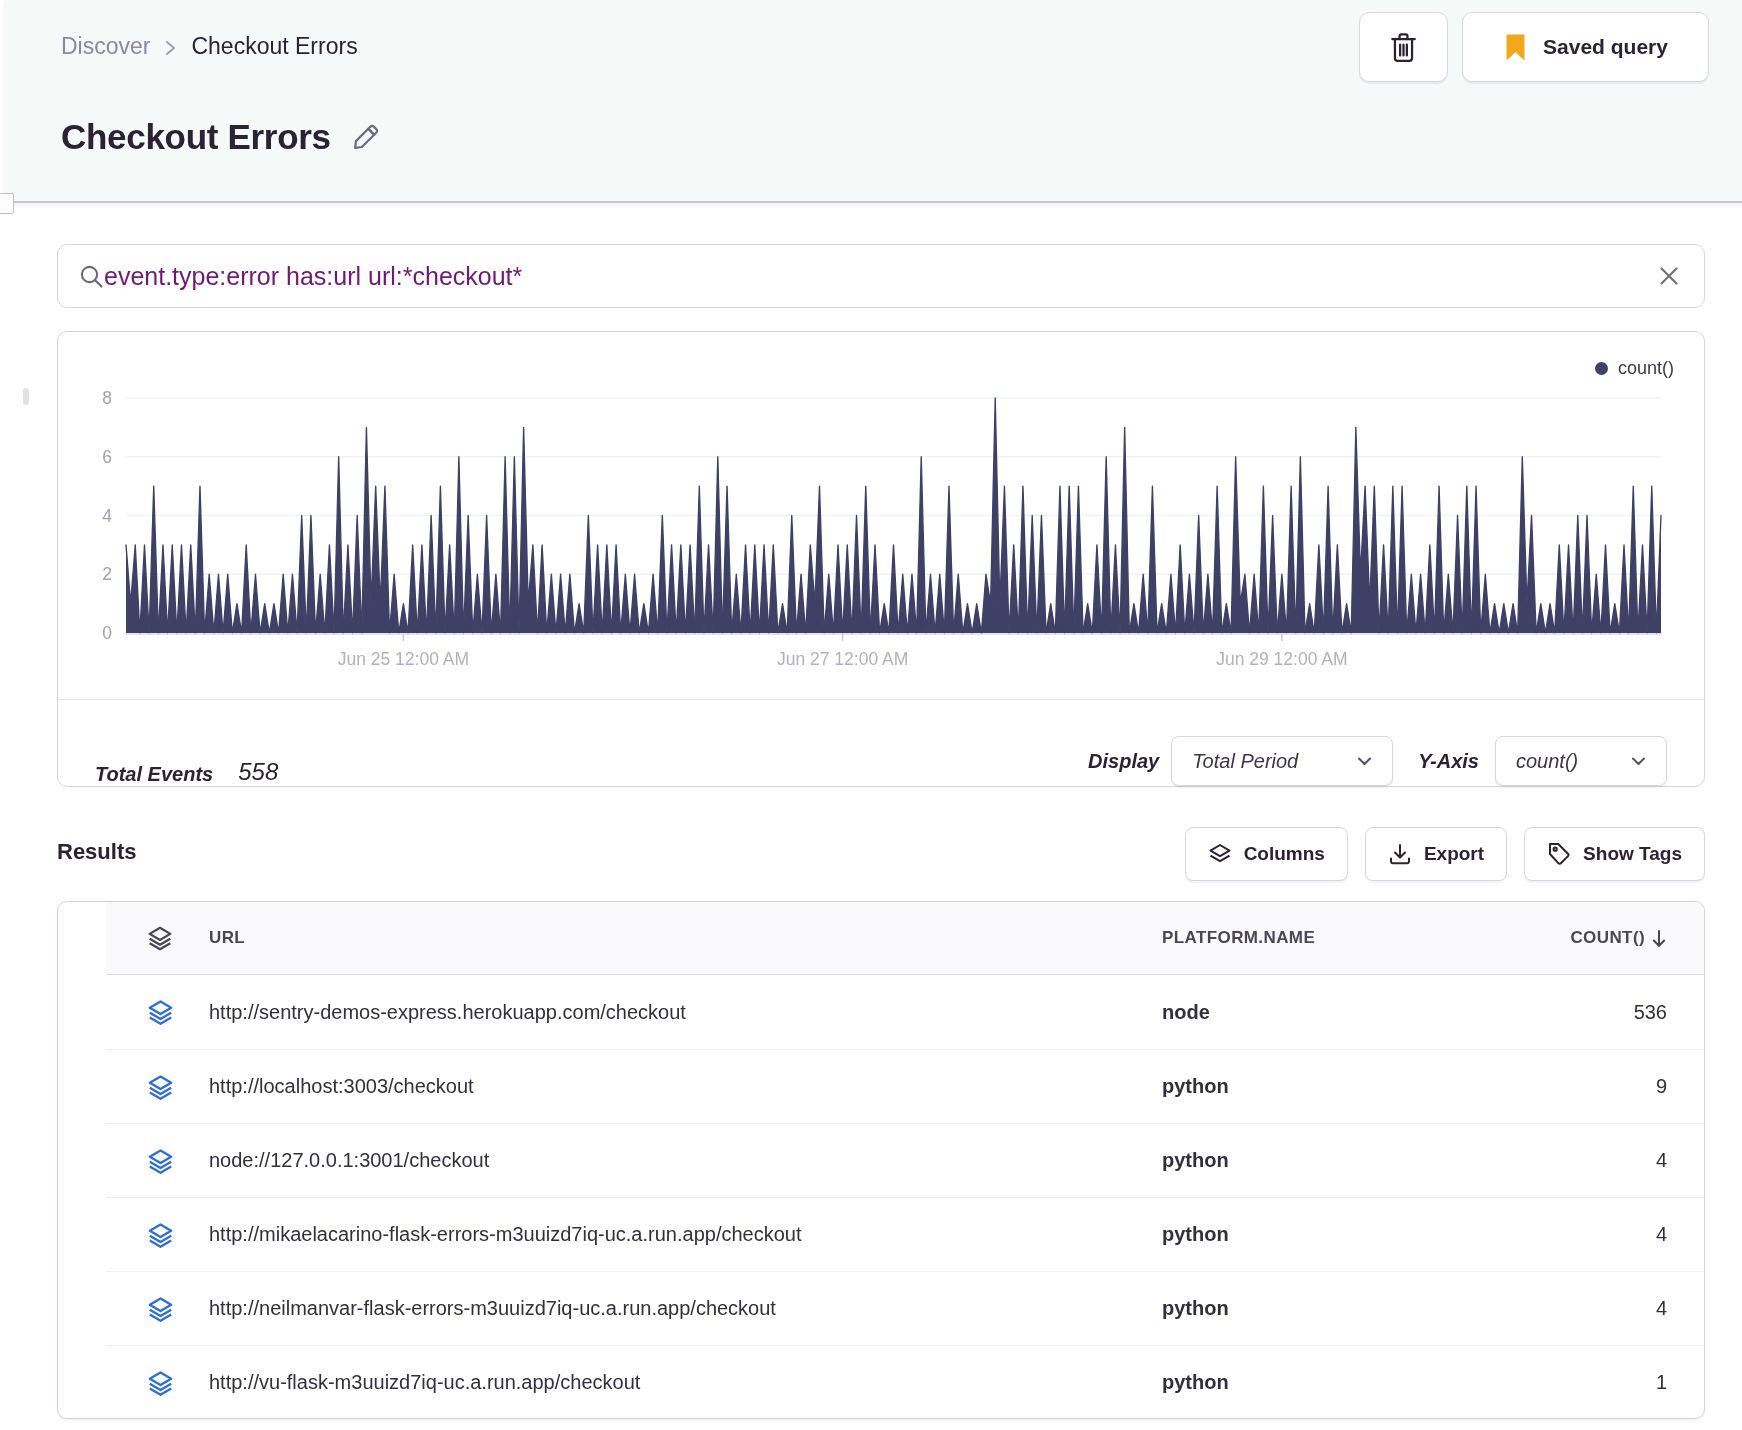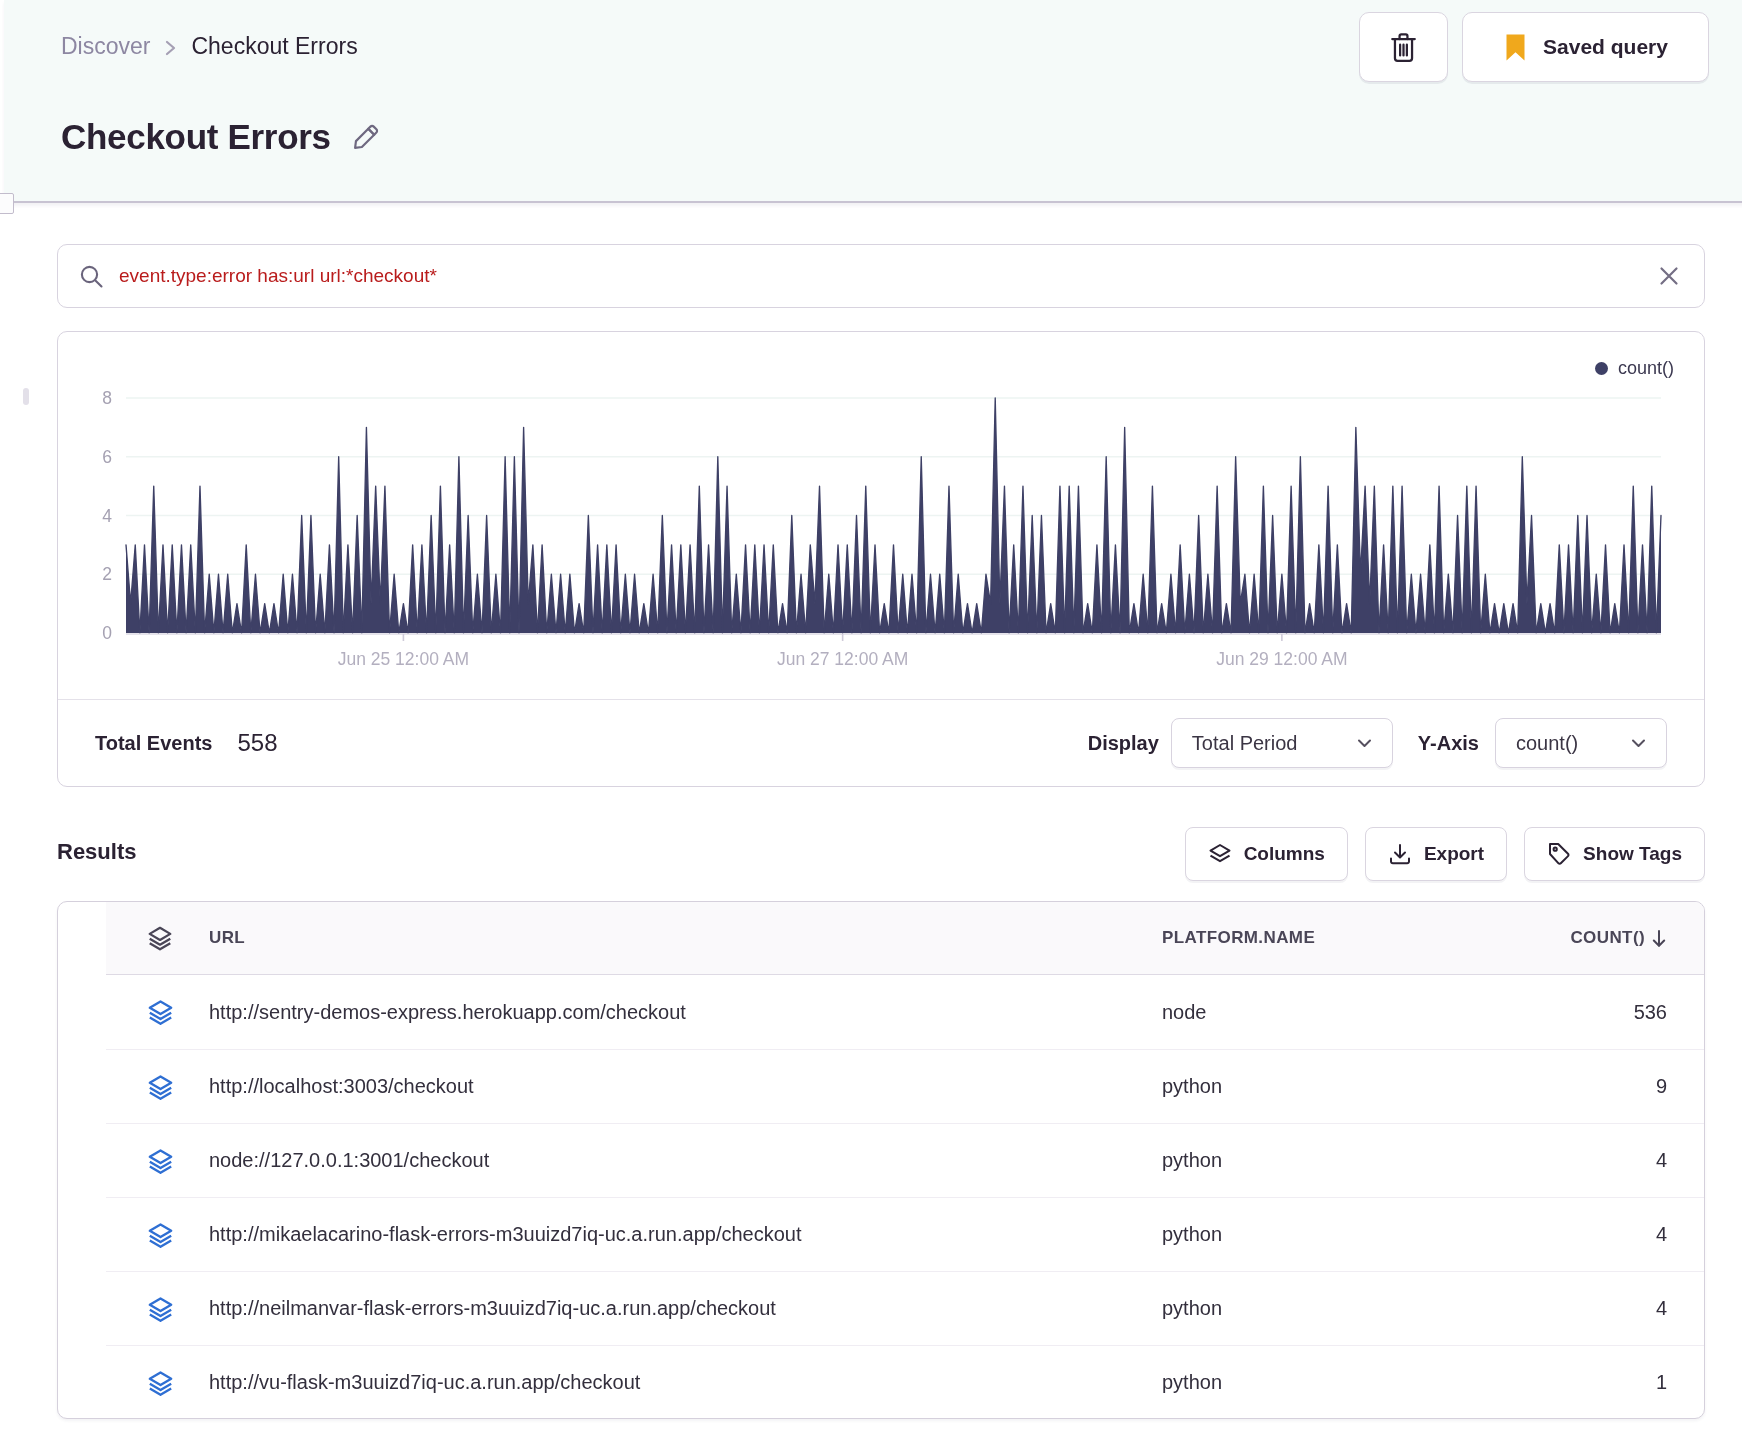--- a/index.html
+++ b/index.html
@@ -27,34 +27,34 @@
   .top-btn { position:absolute; top:12px; height:70px; background:#fff;
     border:1.5px solid #DAD5E0; border-radius:10px; box-shadow:0 2px 0 rgba(54,45,89,0.08);
     display:flex; align-items:center; justify-content:center; }
   #trash-btn { right:298px; width:89px; }
   #saved-query-btn { right:37px; width:247px; gap:15px; font-size:21px; font-weight:700;align-items:center; }
 
   
   #search-bar { left:57px; top:244px; width:1648px; height:64px; background:#fff;
     border:1.5px solid #D8D3DF; border-radius:10px; display:flex; align-items:center;
     padding:0 24px 0 21px; }
-  #search-text { margin-left:15px; font-size:19px; color:#b91c1c; flex:1; }
+  #search-text { font-size:25px; color:#701a75; flex:1; }
 
   
   #chart-panel { left:57px; top:331px; width:1648px; height:456px; background:#fff;
     border:1.5px solid #D8D3DF; border-radius:10px; }
   #legend { position:absolute; top:26px; right:30px; display:flex; align-items:center; gap:10px; }
   #legend-dot { width:13px; height:13px; border-radius:50%; background:#3E4066; }
   #legend-label { font-size:18px; color:#3B3850; }
   #chart-svg { position:absolute; left:0; top:0; }
   .ytick { font-size:17.5px; fill:#A5A1B2; }
   .xtick { font-size:17.5px; fill:#B3AFBF; }
 
   #chart-footer { position:absolute; left:0; bottom:0; width:100%; height:87px;
-    border-top:1.5px solid #E4E1E9; display:flex; align-items:center; padding:0 37px; }
+    border-top:1.5px solid #E4E1E9; display:flex; align-items:flex-end; padding:0 37px;font-style:italic; }
   #total-events-label { font-size:20px; font-weight:700; color:#2B2233; }
   #total-events-value { font-size:24px; color:#2B2233; margin-left:25px; }
   #footer-right { margin-left:auto; display:flex; align-items:center; }
   .ctrl-label { font-size:20px; font-weight:700; color:#2B2233; }
   .dropdown { height:50px; background:#fff; border:1.5px solid #D8D3DF; border-radius:8px;
     box-shadow:0 2px 0 rgba(54,45,89,0.06); display:flex; align-items:center;
     padding:0 20px; gap:14px; font-size:20px; color:#3B3544; }
   #display-dropdown { margin-left:12px; width:222px; justify-content:space-between; }
   #yaxis-label { margin-left:25px; }
   #yaxis-dropdown { margin-left:16px; width:172px; justify-content:space-between; }
@@ -75,21 +75,21 @@
   .th { font-size:17px; font-weight:700; color:#4A4657; letter-spacing:0.4px; }
   #th-icon { position:absolute; left:41px; top:50%; transform:translateY(-50%); display:flex; }
   #th-url { position:absolute; left:103px; }
   #th-platform { position:absolute; left:1056px; }
   #th-count { position:absolute; right:37px; display:flex; align-items:center; gap:6px; }
   .trow { height:74px; display:flex; align-items:center; position:relative;
     border-top:1px solid #F0EDF3; font-size:20px; color:#332F3D; }
   .trow:first-of-type { border-top:none; }
   .row-icon { position:absolute; left:41px; top:50%; transform:translateY(-50%); display:flex; }
   .cell-url { position:absolute; left:103px; }
-  .cell-platform { position:absolute; left:1056px; }
+  .cell-platform { position:absolute; left:1056px;font-weight:bold; }
   .cell-count { position:absolute; right:37px; }
 </style>
 </head>
 <body>
 
 <div id="page">
 
   <div id="top-band" class="abs">
     <div id="breadcrumb" class="abs">
       <span class="parent">Discover</span>

